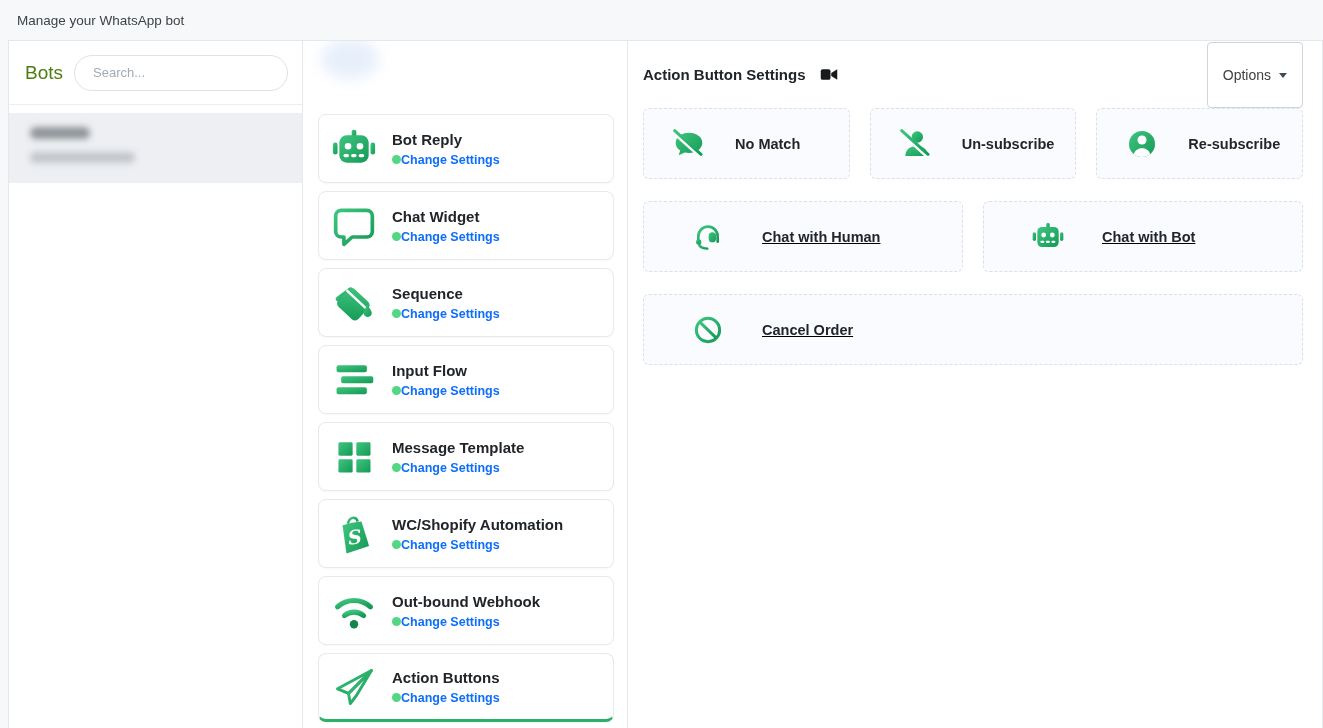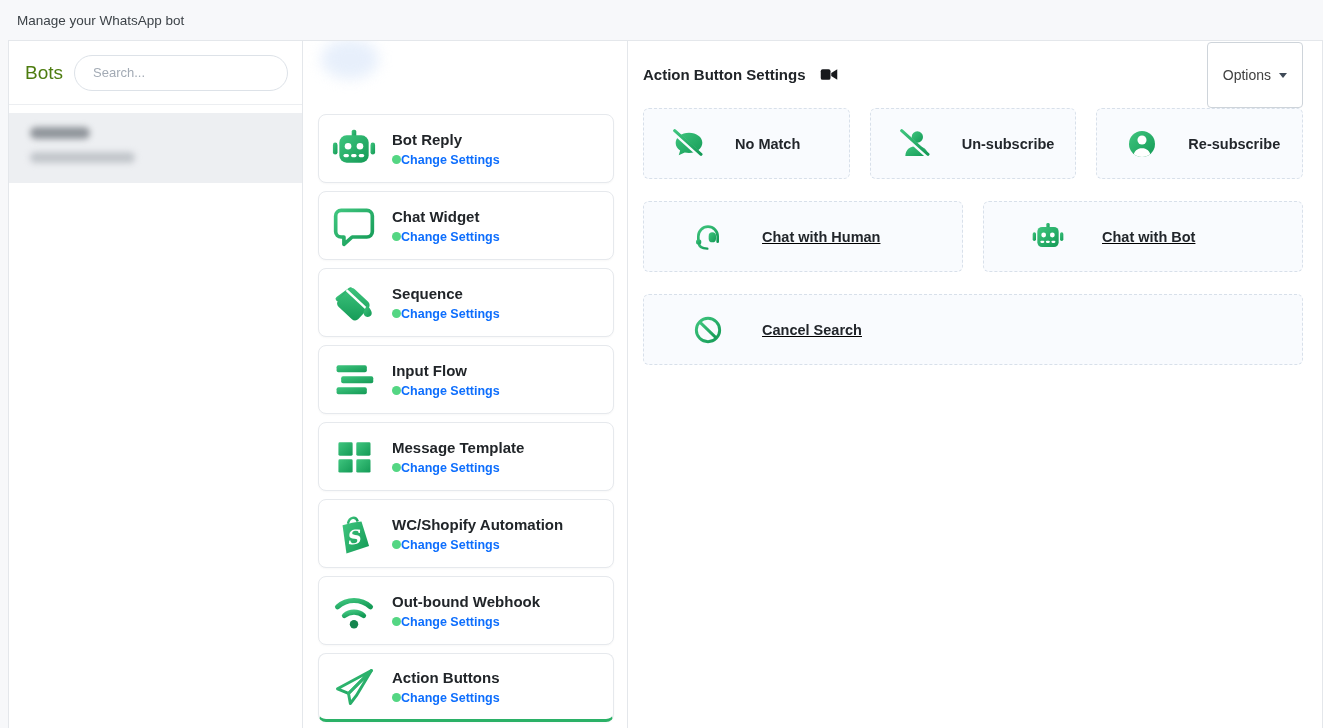--- a/index.html
+++ b/index.html
@@ -295,17 +295,17 @@
         <span class="ab-label">Chat with Bot</span>
       </div>
     </div>
 
     <div class="ab-row r2">
       <div class="ab-card">
         <svg class="a-icon" viewBox="0 0 48 48">
           <circle cx="24" cy="24" r="17.5" fill="none" stroke="url(#gg)" stroke-width="4.4"></circle>
           <line x1="11.8" y1="12.2" x2="36.2" y2="35.8" stroke="url(#gg)" stroke-width="4.4"></line>
         </svg>
-        <span class="ab-label">Cancel Search</span>
+        <span class="ab-label">Cancel Order</span>
       </div>
     </div>
   </div>
 </div>
 
 </body></html>

